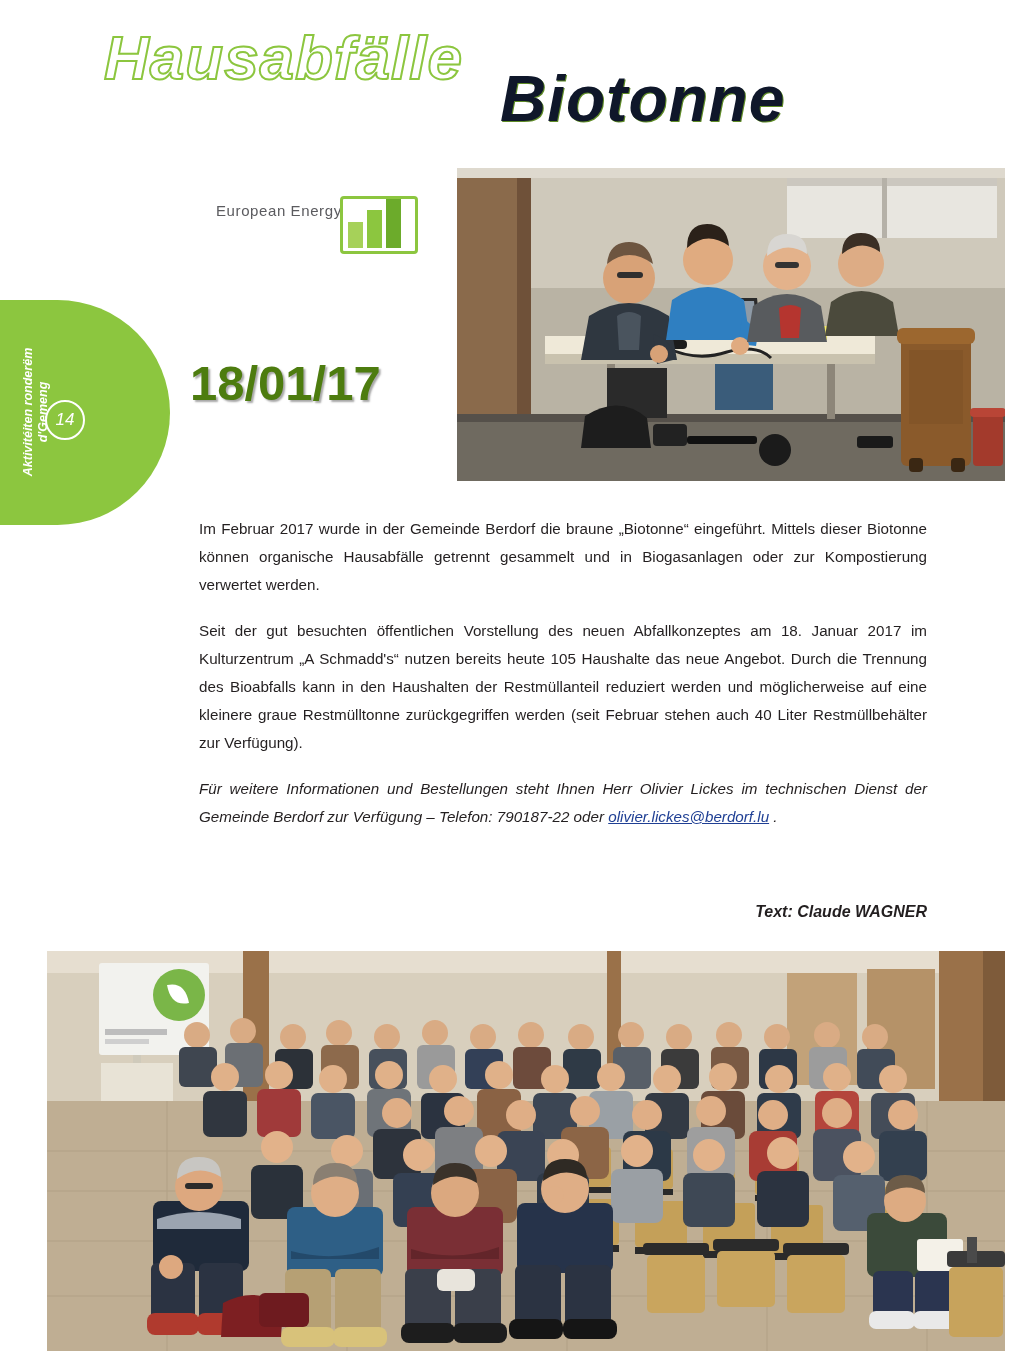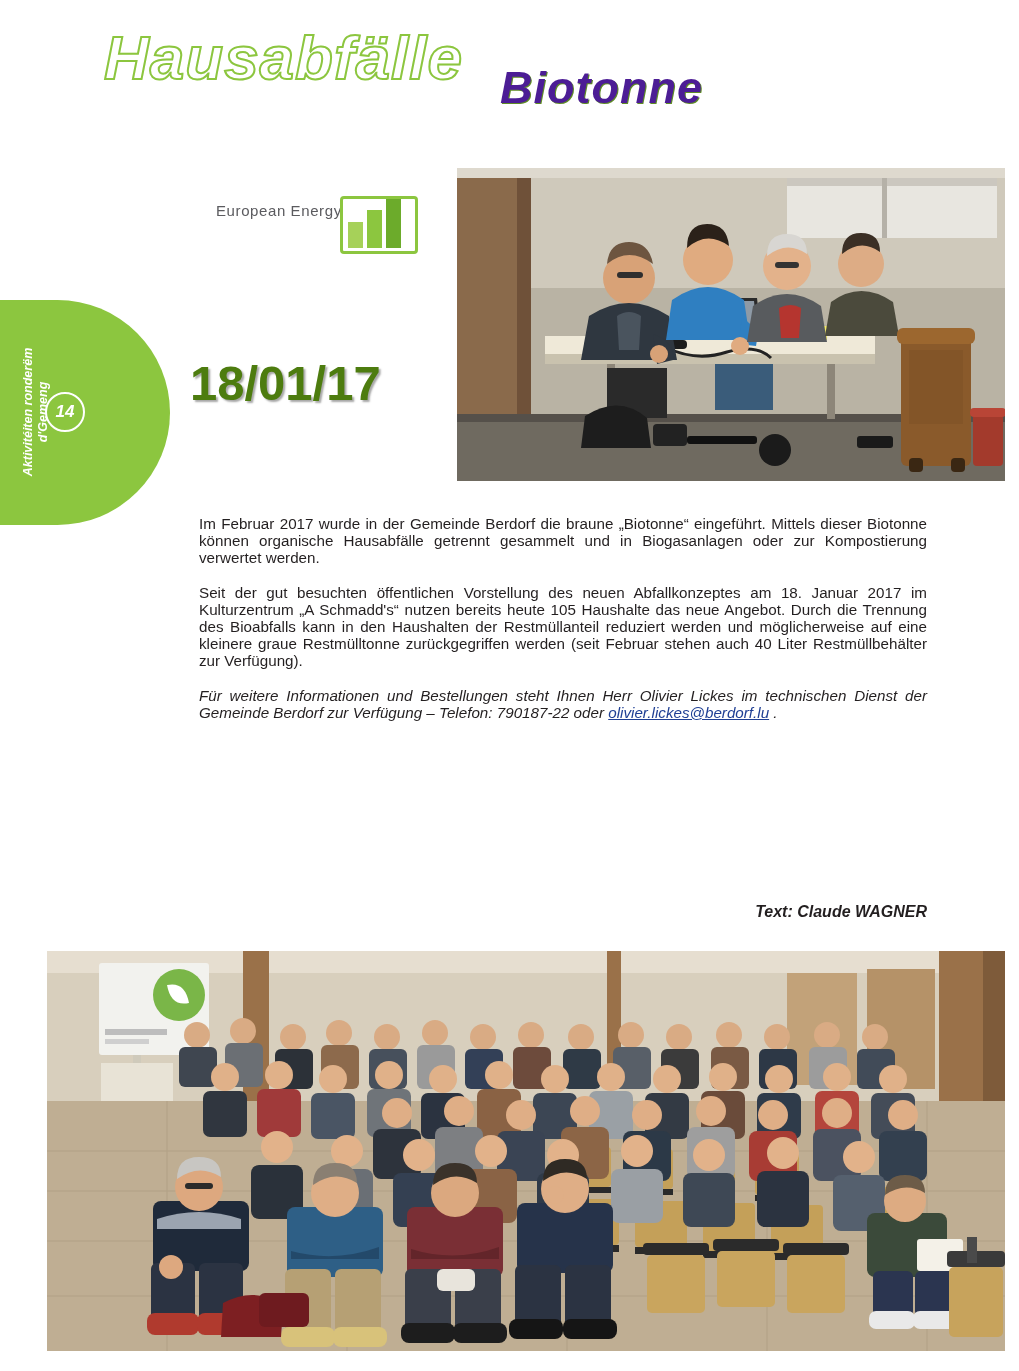--- a/index.html
+++ b/index.html
@@ -24,24 +24,24 @@
     color: #ffffff;
     letter-spacing: 1px;
     -webkit-text-stroke: 2px #8cc63f;
     text-shadow: 0 0 1px #8cc63f;
     white-space: nowrap;
   }
   .title-biotonne {
     position: absolute;
     left: 500px;
     top: 62px;
-    font-size: 45px;
+    font-size: 64px;
     font-style: italic;
     font-weight: bold;
-    color: #4c1d95;
+    color: #0f172a;
     letter-spacing: 1px;
     text-shadow: 1px 1px 0 #5f8c26;
     white-space: nowrap;
   }
 
   
   .klimapakt {
     position: absolute;
     left: 108px;
     top: 196px;
@@ -107,29 +107,29 @@
     color: #ffffff;
     font-size: 12.5px;
     font-weight: bold;
     font-style: italic;
     line-height: 15px;
     text-align: center;
   }
   .side-tab .circle {
     position: absolute;
     left: 105px;
-    top: 92px;
+    top: 100px;
     width: 40px;
     height: 40px;
     border-radius: 50%;
     border: 2px solid #ffffff;
     color: #ffffff;
     font-size: 17px;
     font-style: italic;
-    font-weight: bold;
+    font-weight: normal;
     display: flex;
     align-items: center;
     justify-content: center;
   }
 
   
   .date {
     position: absolute;
     left: 190px;
     top: 355px;
@@ -160,21 +160,21 @@
     background: #8b857a;
   }
 
   
   .body-text {
     position: absolute;
     left: 199px;
     top: 515px;
     width: 728px;
     font-size: 15.2px;
-    line-height: 17px;
+    line-height: 28px;
     color: #231f20;
     text-align: justify;
   }
   .body-text p { margin: 0 0 18px 0; }
   .body-text p:last-child { margin-bottom: 0; font-style: italic; }
   .body-text a { color: #1f3f94; text-decoration: underline; }
 
   .credit {
     position: absolute;
     left: 199px;

